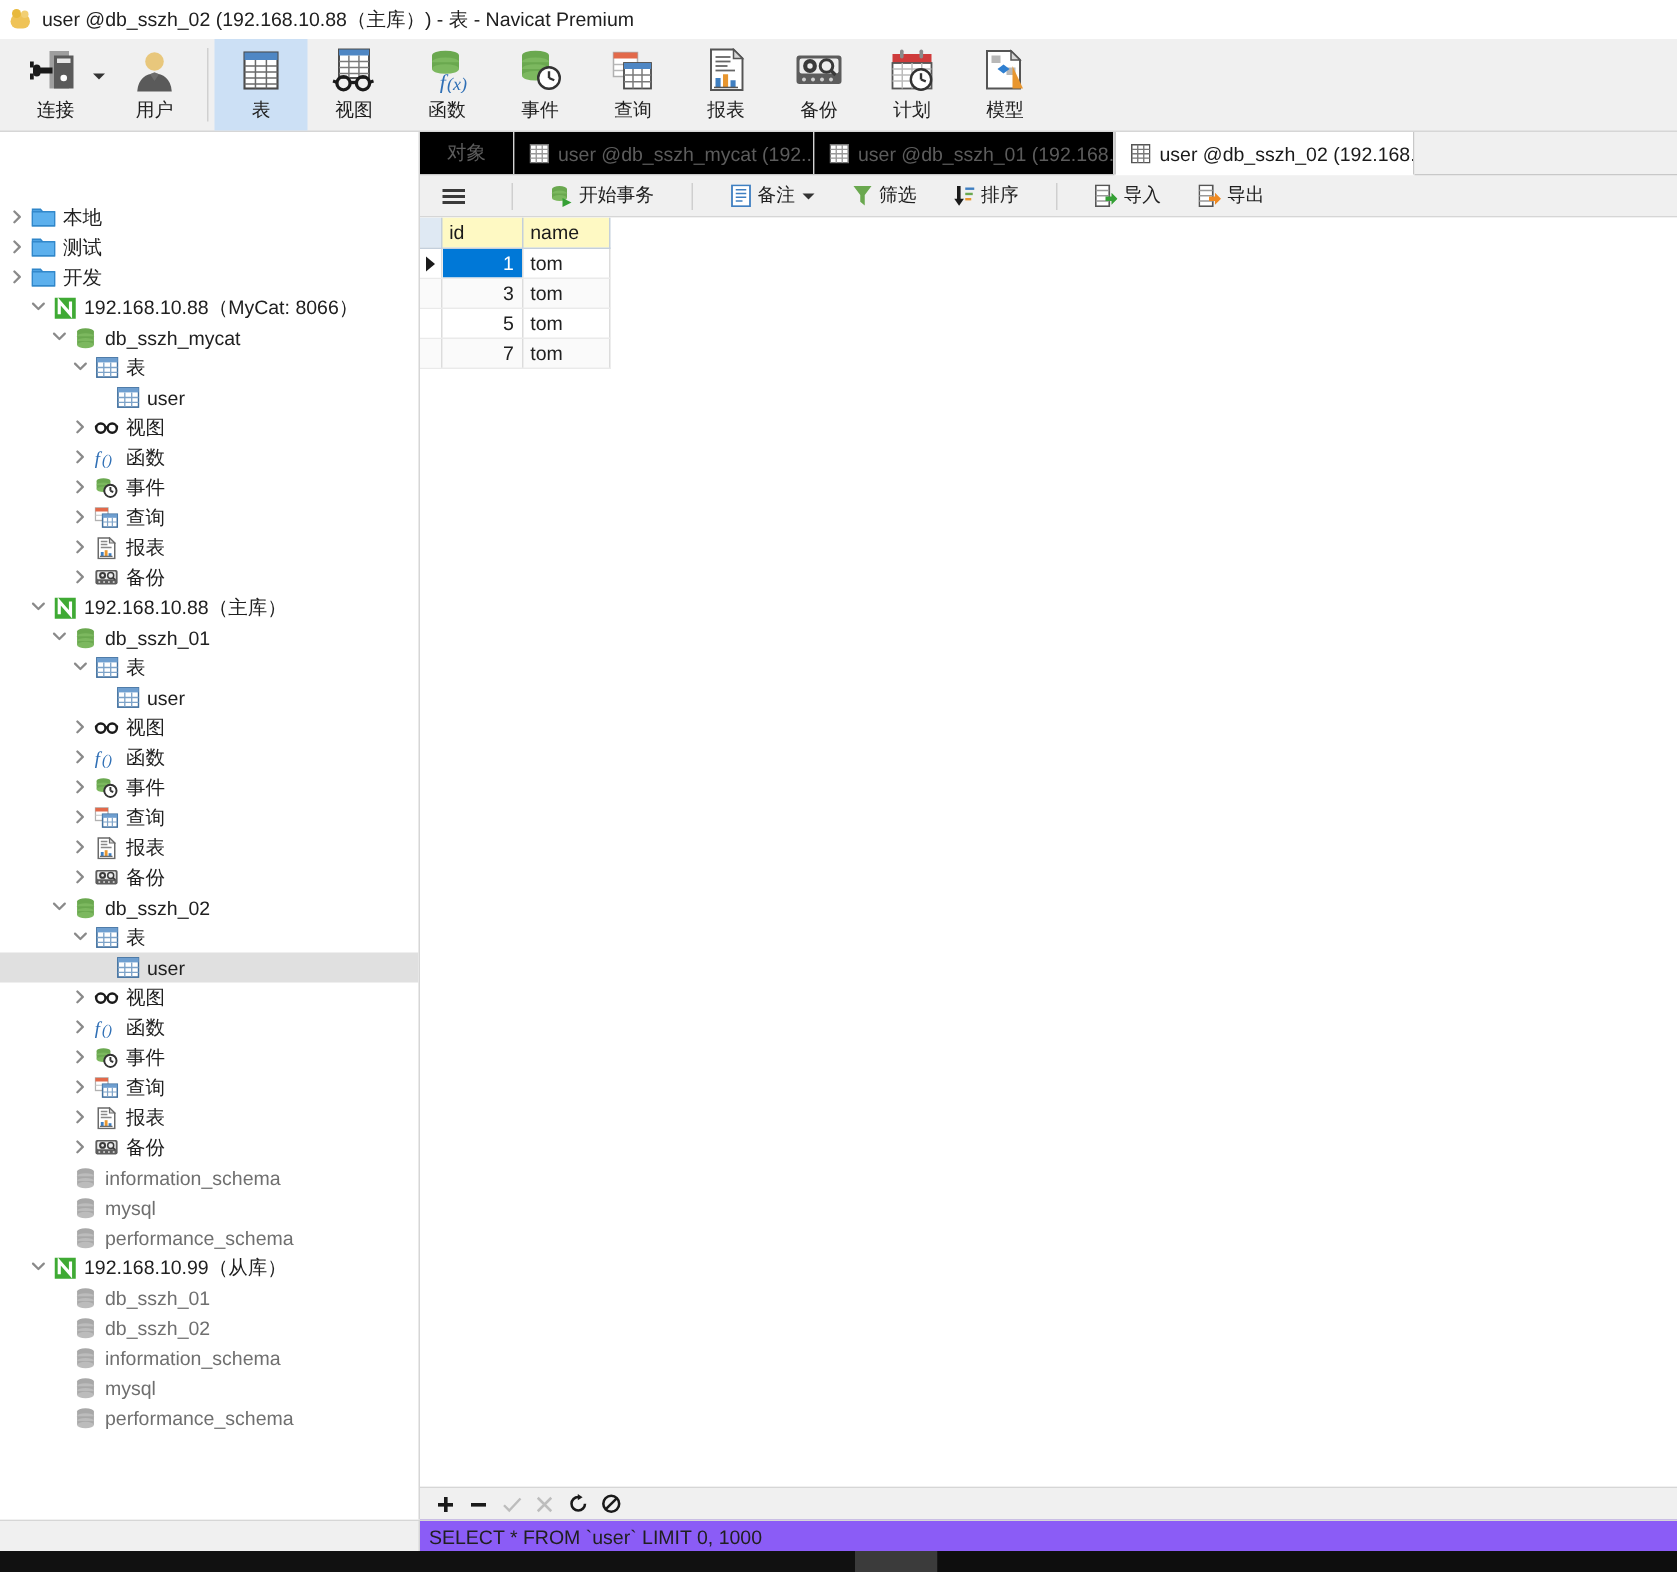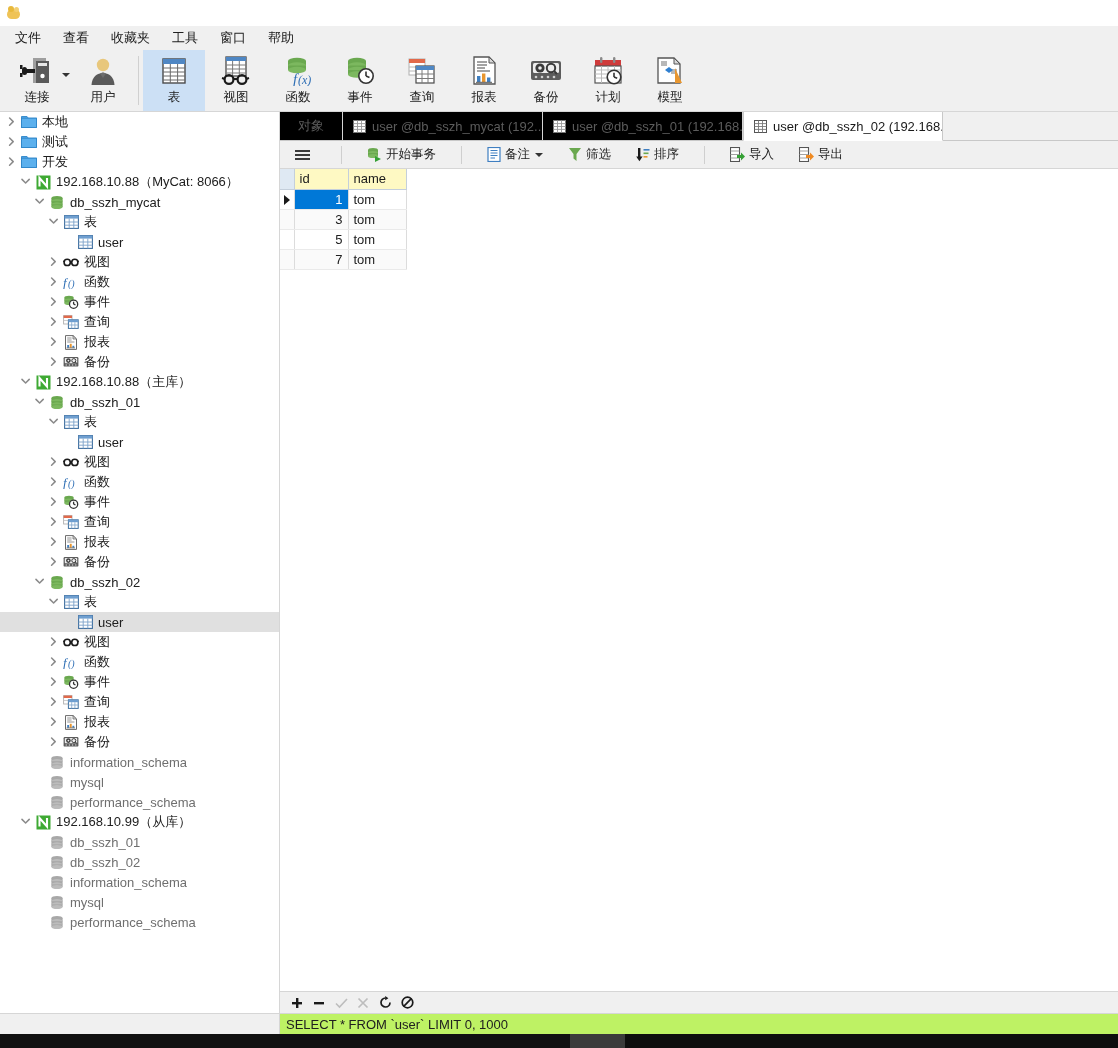--- a/index.html
+++ b/index.html
@@ -103,21 +103,21 @@
   .body-split { flex: 1 1 auto; display: flex; min-height: 0; }
 
   
   .sidebar {
     width: 280px; flex: 0 0 280px;
     background: #ffffff;
     border-right: 1px solid #d6d6d6;
     overflow: hidden;
     position: relative;
   }
-  .tree { padding: 0; }
+  .tree { padding: 0; margin-top: 47px; }
   .tnode {
     height: 20px; display: flex; align-items: center;
     white-space: nowrap; cursor: default;
     font-size: 13px;
   }
   .tnode.selected { background: #e0e0e0; }
   .tnode .arrow {
     width: 16px; flex: 0 0 16px;
     display: flex; align-items: center; justify-content: center;
     color: #8a8a8a; font-size: 10px;
@@ -258,21 +258,21 @@
   .gn-btn {
     width: 22px; height: 18px;
     display: flex; align-items: center; justify-content: center;
     cursor: default; font-size: 14px; color: #1a1a1a;
   }
   .gn-btn.disabled { color: #bdbdbd; }
 
   
   .sqlbar {
     height: 21px; flex: 0 0 21px;
-    background: #bef264;
+    background: #8b5cf6;
     border-top: 1px solid #d6d6d6;
     display: flex; align-items: center;
     padding-left: 6px;
     font-size: 13px;
   }
   .sqlbar .sqltext { white-space: nowrap; }
 
   
   .bottomrow { display: flex; flex: 0 0 21px; }
   .bottomrow .bl {
@@ -296,30 +296,23 @@
 <body>
 
 <div id="app">
 
   <div class="titlebar">
     <div class="app-logo">
       <div class="c1"></div>
         <div class="c2"></div>
         <div class="c3"></div>
     </div>
+    <div class="title-text">user @db_sszh_02 (192.168.10.88（主库）) - 表 - Navicat Premium</div>
   </div>
 
-  <div class="menubar">
-    <div class="menu-item">文件</div>
-    <div class="menu-item">查看</div>
-    <div class="menu-item">收藏夹</div>
-    <div class="menu-item">工具</div>
-    <div class="menu-item">窗口</div>
-    <div class="menu-item">帮助</div>
-  </div>
 
   <div class="toolbar">
 
     <div class="tb-btn wide">
       <div class="ico">
         <svg width="34" height="30" viewBox="0 0 34 30">
           <rect x="13" y="2" width="13" height="25" fill="#9e9e9e"></rect>
           <rect x="16" y="5" width="13" height="22" fill="#5a5a5a"></rect>
           <rect x="18" y="7" width="9" height="3" fill="#e8e8e8"></rect>
           <circle cx="22.5" cy="20" r="2.2" fill="#ffffff"></circle>

